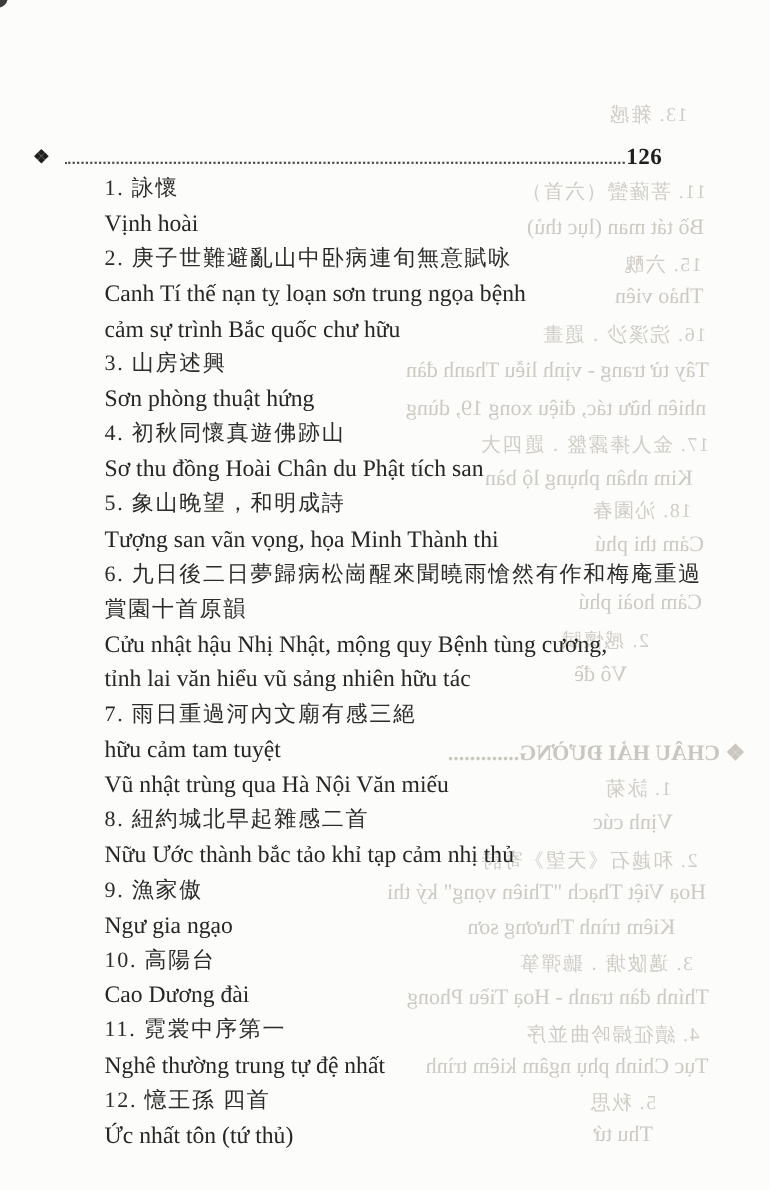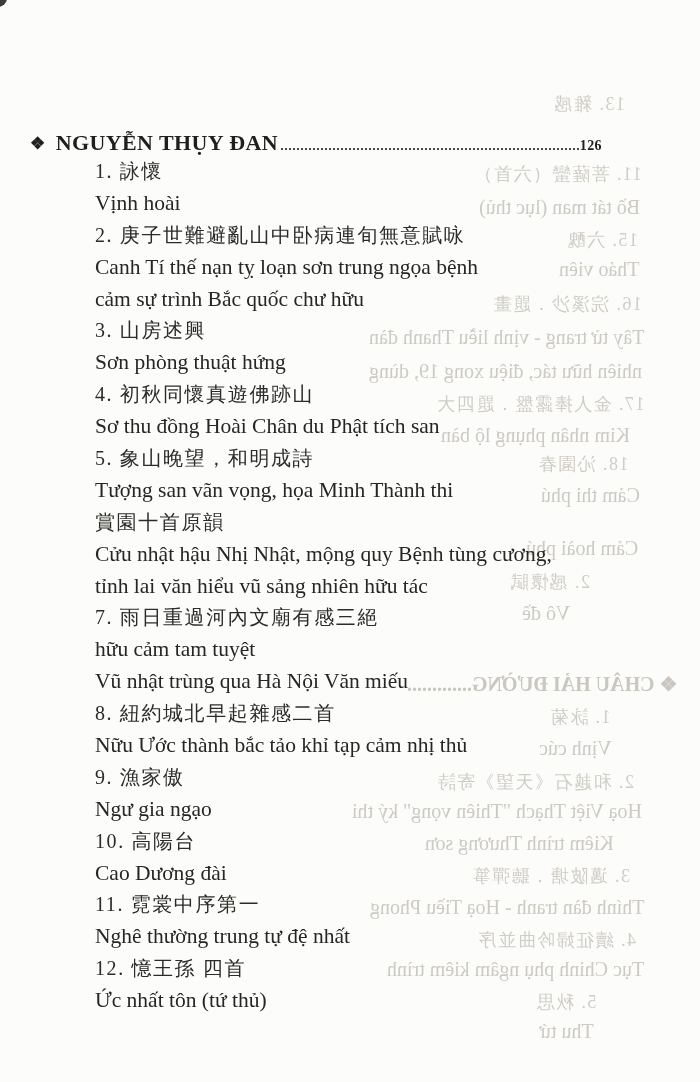--- a/index.html
+++ b/index.html
@@ -25,21 +25,21 @@
     color:#1f1f1d;
   }
   .bullet{font-size:17px;margin-right:10px;transform:translateY(-1px);}
   .title{white-space:nowrap;}
   .leader{
     flex:1 1 auto;
     border-bottom:2px dotted #4a4a46;
     margin:0 1px 5px 3px;
     min-width:30px;
   }
-  .pagenum{font-size:14px;}
+  .pagenum{font-size:21px;}
   
   .toc{
     position:absolute;top:156px;left:95px;right:30px;
   }
   .toc-line{
     line-height:31.9px;height:31.9px;white-space:nowrap;
   }
   .toc-line.viet{font-size:21.5px;}
   .toc-line.cjk{font-size:20px;letter-spacing:1.6px;color:#2b2b29;}
   
@@ -88,37 +88,37 @@
       <div class="bleed-line cjk" style="top: 864px; right: 70px;">3. 邁陂塘．聽彈箏</div>
       <div class="bleed-line viet" style="top: 896px; right: 56px;">Thính đàn tranh - Hoạ Tiều Phong</div>
       <div class="bleed-line cjk" style="top: 928px; right: 64px;">4. 續征婦吟曲並序</div>
       <div class="bleed-line viet" style="top: 958px; right: 56px;">Tục Chinh phụ ngâm kiêm trình</div>
       <div class="bleed-line cjk" style="top: 990px; right: 104px;">5. 秋思</div>
       <div class="bleed-line viet" style="top: 1020px; right: 106px;">Thu tứ</div>
     </div>
 
   <div class="header">
     <span class="bullet">❖</span>
-    <span class="title">NGUYỄN THỤY ĐAN</span>
     <span class="leader"></span>
     <span class="pagenum">126</span>
   </div>
 
   <div class="toc">
       <div class="toc-line cjk">1. 詠懷</div>
       <div class="toc-line viet">Vịnh hoài</div>
       <div class="toc-line cjk">2. 庚子世難避亂山中卧病連旬無意賦咏</div>
       <div class="toc-line viet">Canh Tí thế nạn tỵ loạn sơn trung ngọa bệnh</div>
       <div class="toc-line viet">cảm sự trình Bắc quốc chư hữu</div>
       <div class="toc-line cjk">3. 山房述興</div>
       <div class="toc-line viet">Sơn phòng thuật hứng</div>
       <div class="toc-line cjk">4. 初秋同懷真遊佛跡山</div>
       <div class="toc-line viet">Sơ thu đồng Hoài Chân du Phật tích san</div>
       <div class="toc-line cjk">5. 象山晚望，和明成詩</div>
       <div class="toc-line viet">Tượng san vãn vọng, họa Minh Thành thi</div>
+      <div class="toc-line cjk">6. 九日後二日夢歸病松崗醒來聞曉雨愴然有作和梅庵重過</div>
       <div class="toc-line cjk">賞園十首原韻</div>
       <div class="toc-line viet">Cửu nhật hậu Nhị Nhật, mộng quy Bệnh tùng cương,</div>
       <div class="toc-line viet">tỉnh lai văn hiểu vũ sảng nhiên hữu tác</div>
       <div class="toc-line cjk">7. 雨日重過河內文廟有感三絕</div>
       <div class="toc-line viet">hữu cảm tam tuyệt</div>
       <div class="toc-line viet">Vũ nhật trùng qua Hà Nội Văn miếu</div>
       <div class="toc-line cjk">8. 紐約城北早起雜感二首</div>
       <div class="toc-line viet">Nữu Ước thành bắc tảo khỉ tạp cảm nhị thủ</div>
       <div class="toc-line cjk">9. 漁家傲</div>
       <div class="toc-line viet">Ngư gia ngạo</div>

